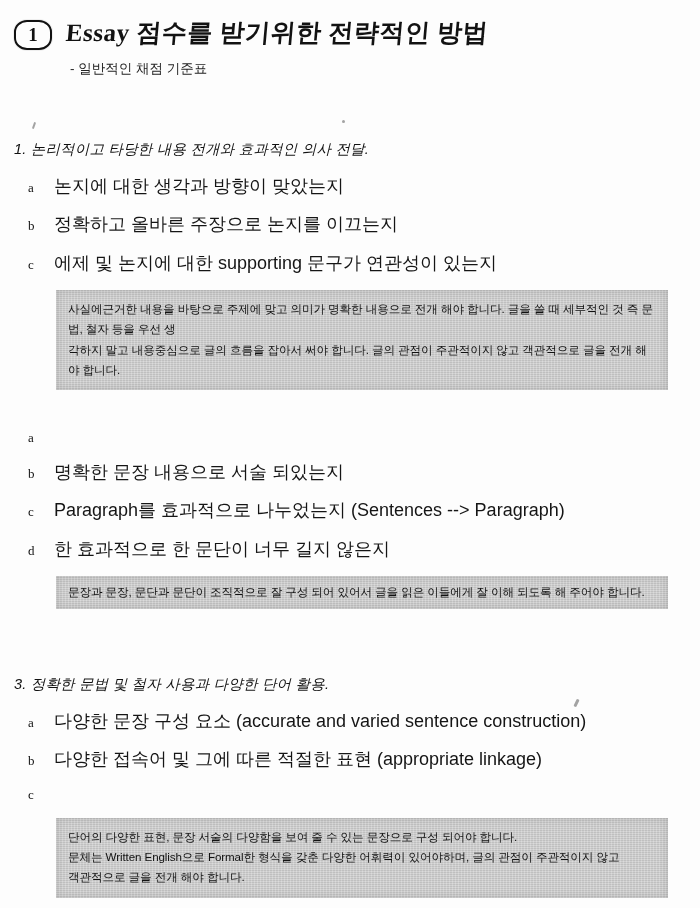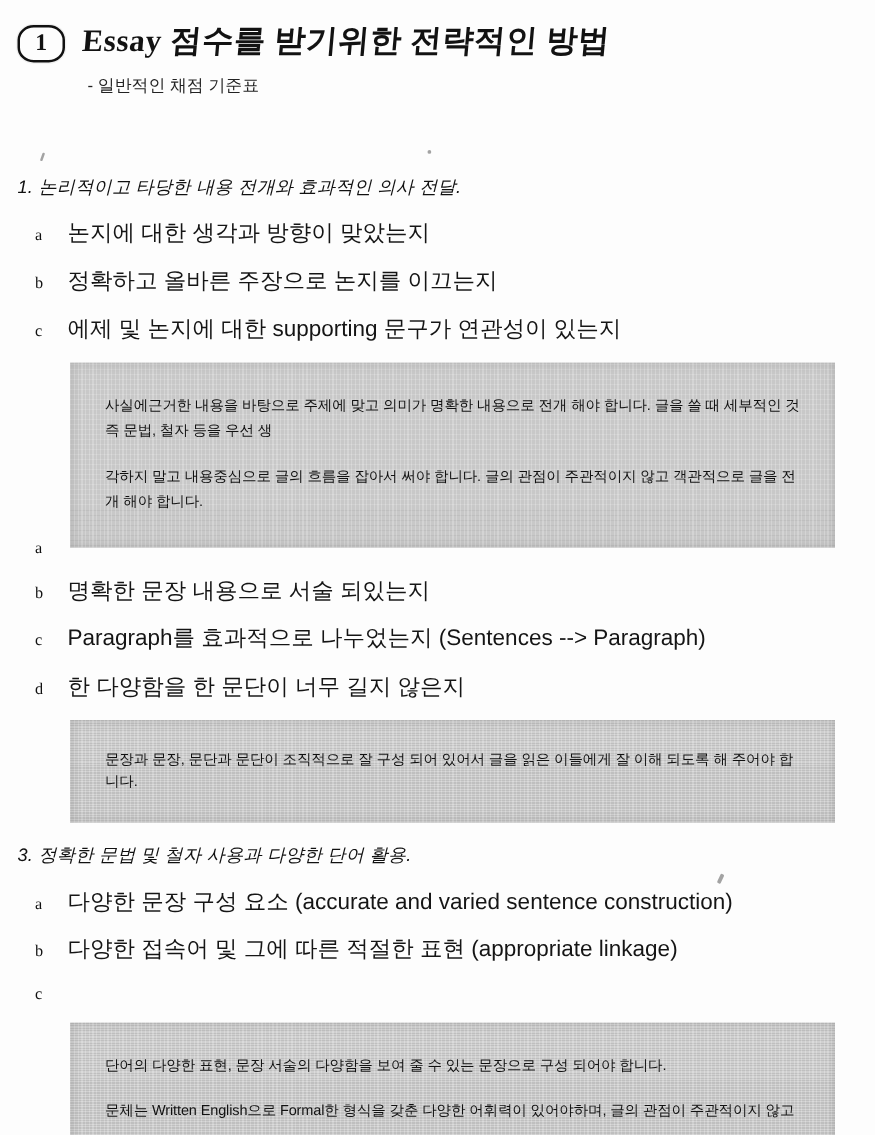--- a/index.html
+++ b/index.html
@@ -116,21 +116,21 @@
       repeating-linear-gradient(0deg, rgba(255,255,255,0.22) 0px, rgba(255,255,255,0.22) 1px, rgba(0,0,0,0.02) 1px, rgba(0,0,0,0.02) 2px),
       repeating-linear-gradient(90deg, rgba(255,255,255,0.15) 0px, rgba(255,255,255,0.15) 1px, rgba(0,0,0,0.03) 1px, rgba(0,0,0,0.03) 3px);
     padding: 9px 12px 10px 12px;
     font-size: 11.6px;
     line-height: 1.75;
     color: #111;
     letter-spacing: -0.1px;
     box-shadow: inset 0 0 10px rgba(0,0,0,0.12);
   }
   .note p {
-    margin: 16px;
+    margin: 0;
   }
   .note.tight {
     padding-top: 7px;
     padding-bottom: 8px;
     line-height: 1.5;
   }
 
   
   .speck {
     position: absolute;
@@ -191,21 +191,21 @@
       <div class="item">
         <div class="item-label">b</div>
         <div class="item-text">명확한 문장 내용으로 서술 되있는지</div>
       </div>
       <div class="item">
         <div class="item-label">c</div>
         <div class="item-text">Paragraph를 효과적으로 나누었는지 (Sentences --&gt; Paragraph)</div>
       </div>
       <div class="item">
         <div class="item-label">d</div>
-        <div class="item-text">한 다양함을 한 문단이 너무 길지 않은지</div>
+        <div class="item-text">한 효과적으로 한 문단이 너무 길지 않은지</div>
       </div>
     </div>
     <div class="note tight">
       <p>문장과 문장, 문단과 문단이 조직적으로 잘 구성 되어 있어서 글을 읽은 이들에게  잘 이해 되도록 해 주어야 합니다.</p>
     </div>
   </div>
 
   <div class="section sec3">
     <div class="sec-heading">3. 정확한 문법 및 철자 사용과 다양한 단어 활용.</div>
     <div class="items">

